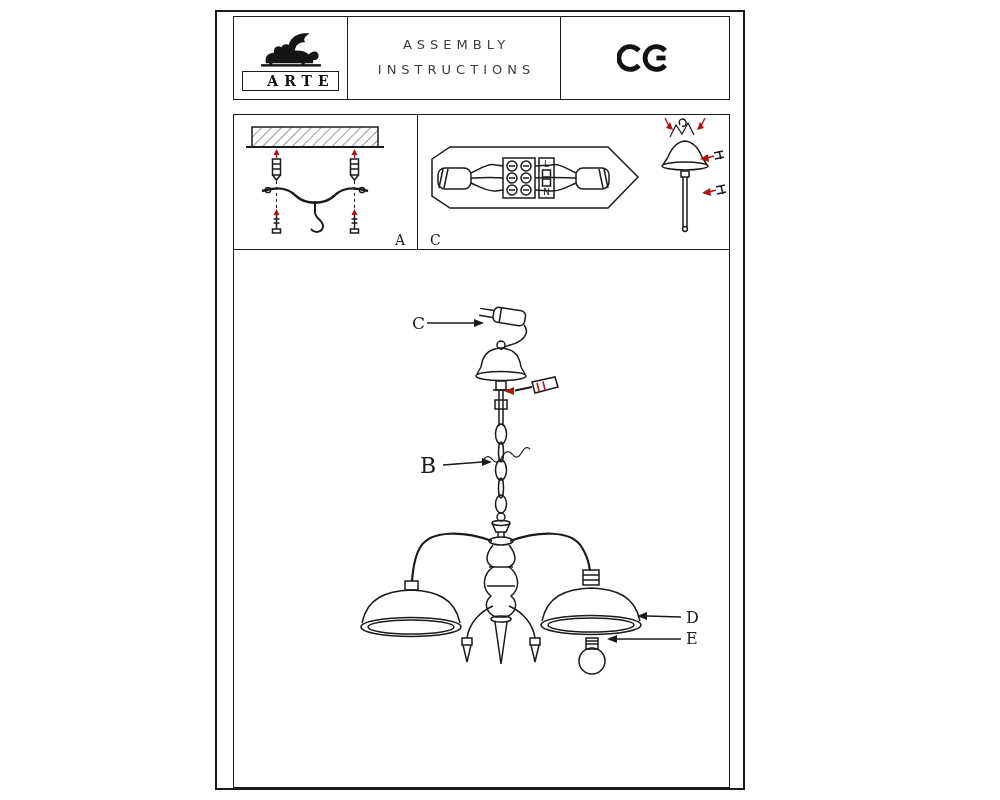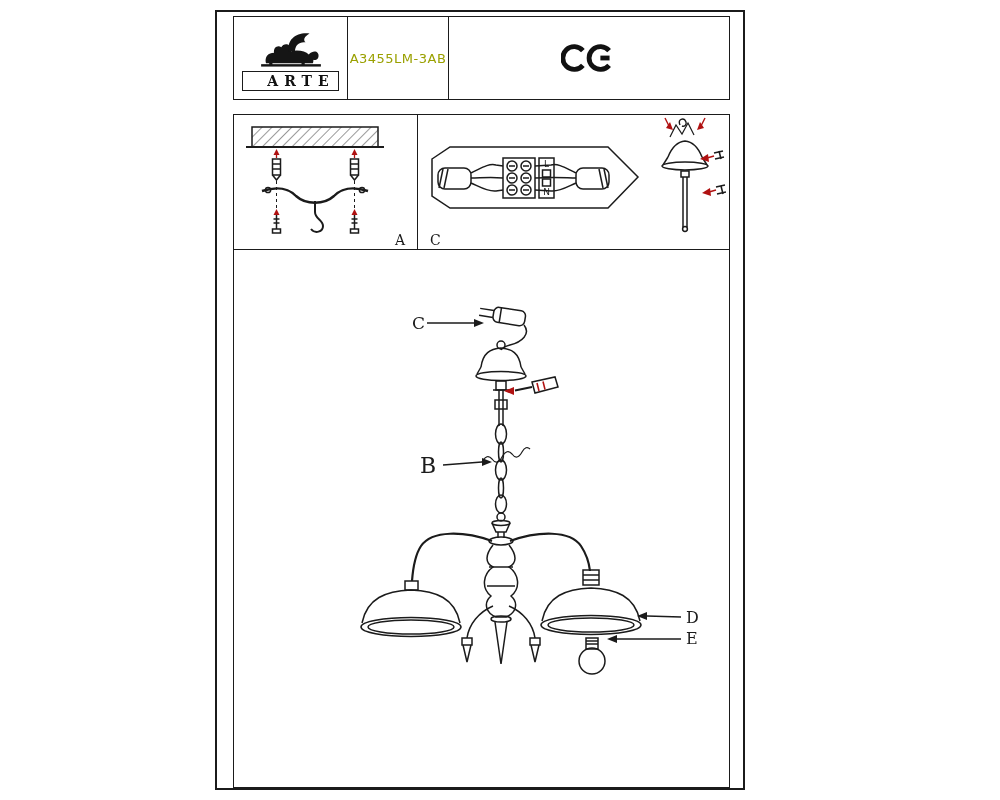--- a/index.html
+++ b/index.html
@@ -55,24 +55,25 @@
           <path d="M14,45 C12,37 17,32 24,32 C23,26 28,22 33,25 C35,21 40,20 43,23 L45,30 C54,28 63,30 67,34 C72,36 74,41 72,45 Z"></path>
           <path d="M42,30 C40,15 52,6 68,8 C61,12 60,16 63,19 C55,18 50,23 50,30 Z"></path>
           <path d="M67,34 C73,28 80,30 79,37 C78,41 73,42 70,40 Z"></path>
           <rect x="18" y="42" width="4" height="5"></rect>
           <rect x="58" y="42" width="4" height="5"></rect>
         </g>
       </svg>
       <div class="arte-frame">ARTE</div>
     </div>
 
-
-    <div class="hcell hc-model">
-      <div class="model-text">A3455LM-3AB</div>
+    <div class="hcell hc-title">
+      <div class="title-line">ASSEMBLY</div>
+      <div class="title-line">INSTRUCTIONS</div>
     </div>
+
 
     <div class="hcell hc-ce">
       <span class="sr">CE</span>
       <svg viewBox="0 0 64 36" width="56" height="34">
         <g stroke="#111" stroke-width="5.5" fill="none">
           <path d="M25,9.6 A13,13 0 1 0 25,26.4"></path>
           <path d="M55,9.6 A13,13 0 1 0 55,26.4"></path>
           <line x1="45" y1="18" x2="55.5" y2="18"></line>
         </g>
       </svg>

